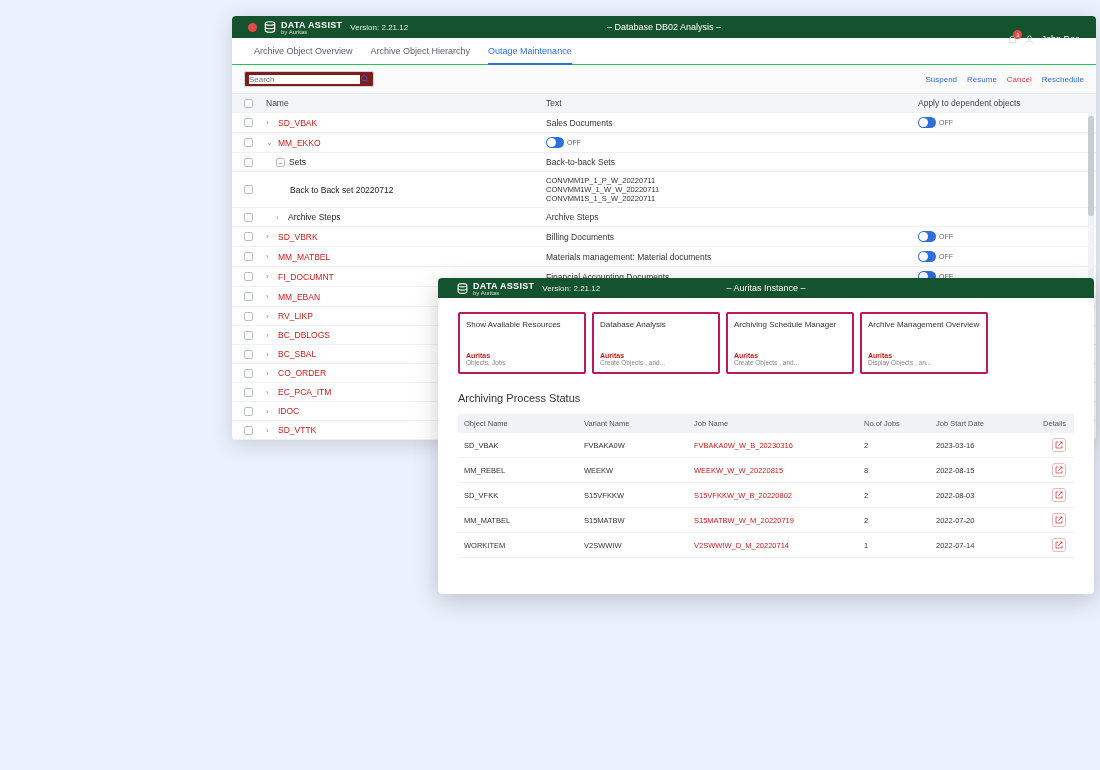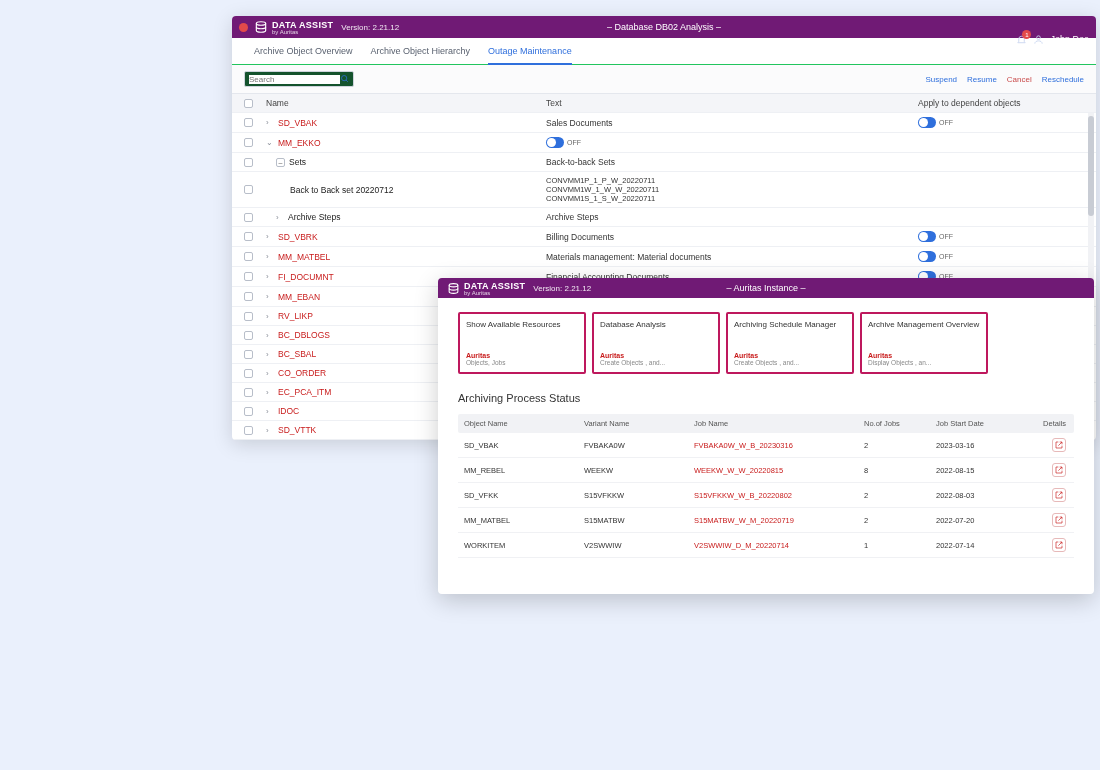--- a/index.html
+++ b/index.html
@@ -19,27 +19,27 @@
     top: 16px;
     width: 864px;
     height: 424px;
     background: #fff;
     border-radius: 4px;
     box-shadow: 0 4px 20px rgba(0,0,0,0.15);
     overflow: hidden;
   }
 
   .titlebar {
-    background: #701a75;
+    background: #14532d;
     color: #fff;
     height: 22px;
     display: flex;
     align-items: center;
     font-size: 9px;
-    padding: 0 7px;
+    padding: 0 16px;
     position: relative;
   }
   .titlebar .close-dot {
     width: 9px; height:9px; background:#e34a4a; border-radius:50%;
     margin-right:4px;
     display:inline-block;
   }
   .titlebar .logo {
     display:flex; align-items:center; gap:4px;
     color:#fff; margin-left:2px;
@@ -87,24 +87,24 @@
     padding:6px 12px;
     border-bottom:1px solid #e4e7ed;
     background:#fbfbfc;
     gap:8px;
   }
   .search {
     display:flex; align-items:center;
     border:1px solid #cfd4dd;
     border-radius:2px;
     height:16px;
-    width:110px;
+    width:130px;
     padding:0 4px;
     font-size:8px;
-    background:#14532d;
+    background:#7f1d1d;
   }
   .search input {
     border:none; outline:none; flex:1;
     font-size:8px; color:#666;
     width: 80px;
   }
   .toolbar .links {
     margin-left:auto; display:flex; gap:10px;
     font-size:8px;
   }

